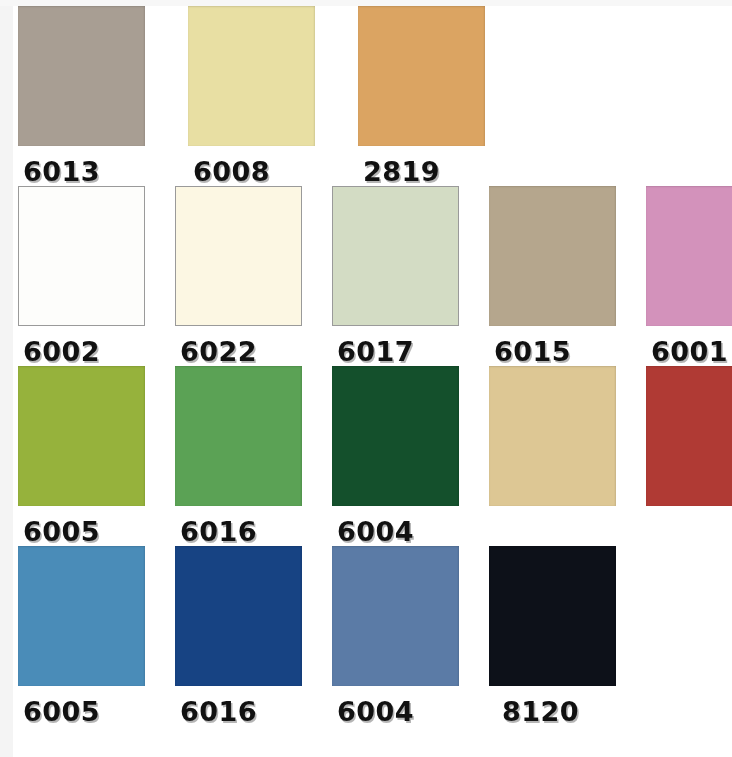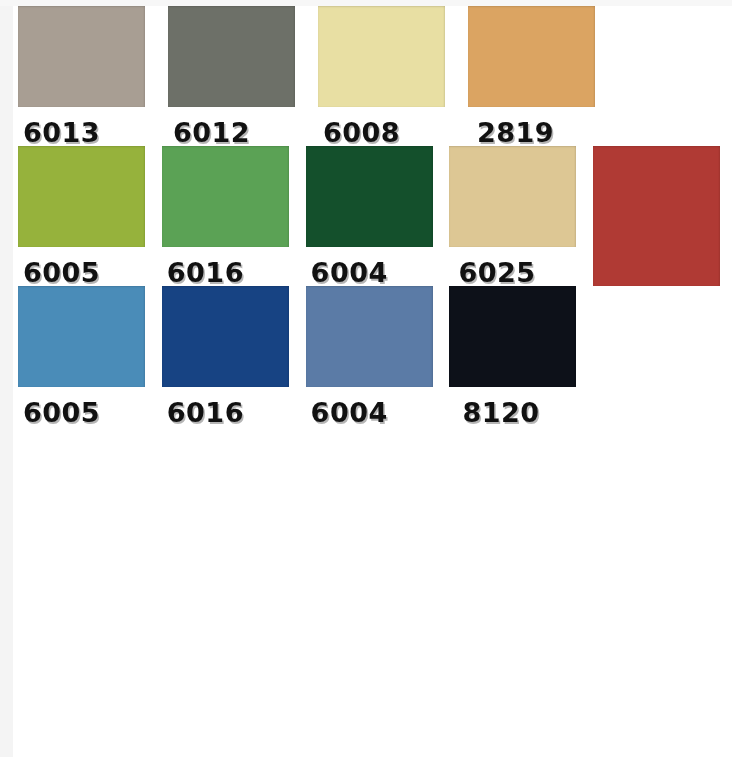--- a/index.html
+++ b/index.html
@@ -37,22 +37,23 @@
   #swatch-grid {
     position: absolute;
     left: 13px;
     top: 6px;
     width: 719px;
     height: 751px;
   }
 
   .grid-row {
     display: flex;
-    height: 140px;
+    height: 180px;
     box-sizing: border-box;
+    gap: 20px;
   }
 
   .swatch-cell {
     width: 145px;
     margin-right: 5px;
     box-sizing: border-box;
     display: flex;
     flex-direction: column;
   }
   .swatch-cell.is-empty {
@@ -106,48 +107,65 @@
 <div id="left-edge-strip"></div>
 <div id="top-edge-strip"></div>
 
 <div id="swatch-grid">
     <div class="grid-row" data-row-index="0">
       <div class="swatch-cell">
         <div class="swatch-chip" style="background: rgb(168, 158, 147);"></div>
         <div class="swatch-label">6013</div>
       </div>
       <div class="swatch-cell">
-        <div class="swatch-chip" style="background: rgb(109, 112, 104);"></div>
-        <div class="swatch-label">6012</div>
-      </div>
-      <div class="swatch-cell">
         <div class="swatch-chip" style="background: rgb(232, 223, 163);"></div>
         <div class="swatch-label">6008</div>
       </div>
       <div class="swatch-cell">
         <div class="swatch-chip" style="background: rgb(219, 164, 98);"></div>
         <div class="swatch-label">2819</div>
+      </div>
+    </div>
+    <div class="grid-row" data-row-index="1">
+      <div class="swatch-cell">
+        <div class="swatch-chip outlined" style="background: rgb(253, 253, 251);"></div>
+        <div class="swatch-label">6002</div>
+      </div>
+      <div class="swatch-cell">
+        <div class="swatch-chip outlined" style="background: rgb(252, 247, 227);"></div>
+        <div class="swatch-label">6022</div>
+      </div>
+      <div class="swatch-cell">
+        <div class="swatch-chip outlined" style="background: rgb(211, 220, 196);"></div>
+        <div class="swatch-label">6017</div>
+      </div>
+      <div class="swatch-cell">
+        <div class="swatch-chip" style="background: rgb(181, 166, 141);"></div>
+        <div class="swatch-label">6015</div>
+      </div>
+      <div class="swatch-cell">
+        <div class="swatch-chip" style="background: rgb(211, 146, 187);"></div>
+        <div class="swatch-label">6001</div>
       </div>
     </div>
     <div class="grid-row" data-row-index="2">
       <div class="swatch-cell">
         <div class="swatch-chip" style="background: rgb(150, 178, 60);"></div>
         <div class="swatch-label">6005</div>
       </div>
       <div class="swatch-cell">
         <div class="swatch-chip" style="background: rgb(91, 162, 85);"></div>
         <div class="swatch-label">6016</div>
       </div>
       <div class="swatch-cell">
         <div class="swatch-chip" style="background: rgb(20, 80, 44);"></div>
         <div class="swatch-label">6004</div>
       </div>
       <div class="swatch-cell">
         <div class="swatch-chip" style="background: rgb(221, 199, 148);"></div>
-        <div class="swatch-label">6025</div>
       </div>
       <div class="swatch-cell">
         <div class="swatch-chip" style="background: rgb(176, 58, 52);"></div>
       </div>
     </div>
     <div class="grid-row" data-row-index="3">
       <div class="swatch-cell">
         <div class="swatch-chip" style="background: rgb(74, 140, 184);"></div>
         <div class="swatch-label">6005</div>
       </div>

